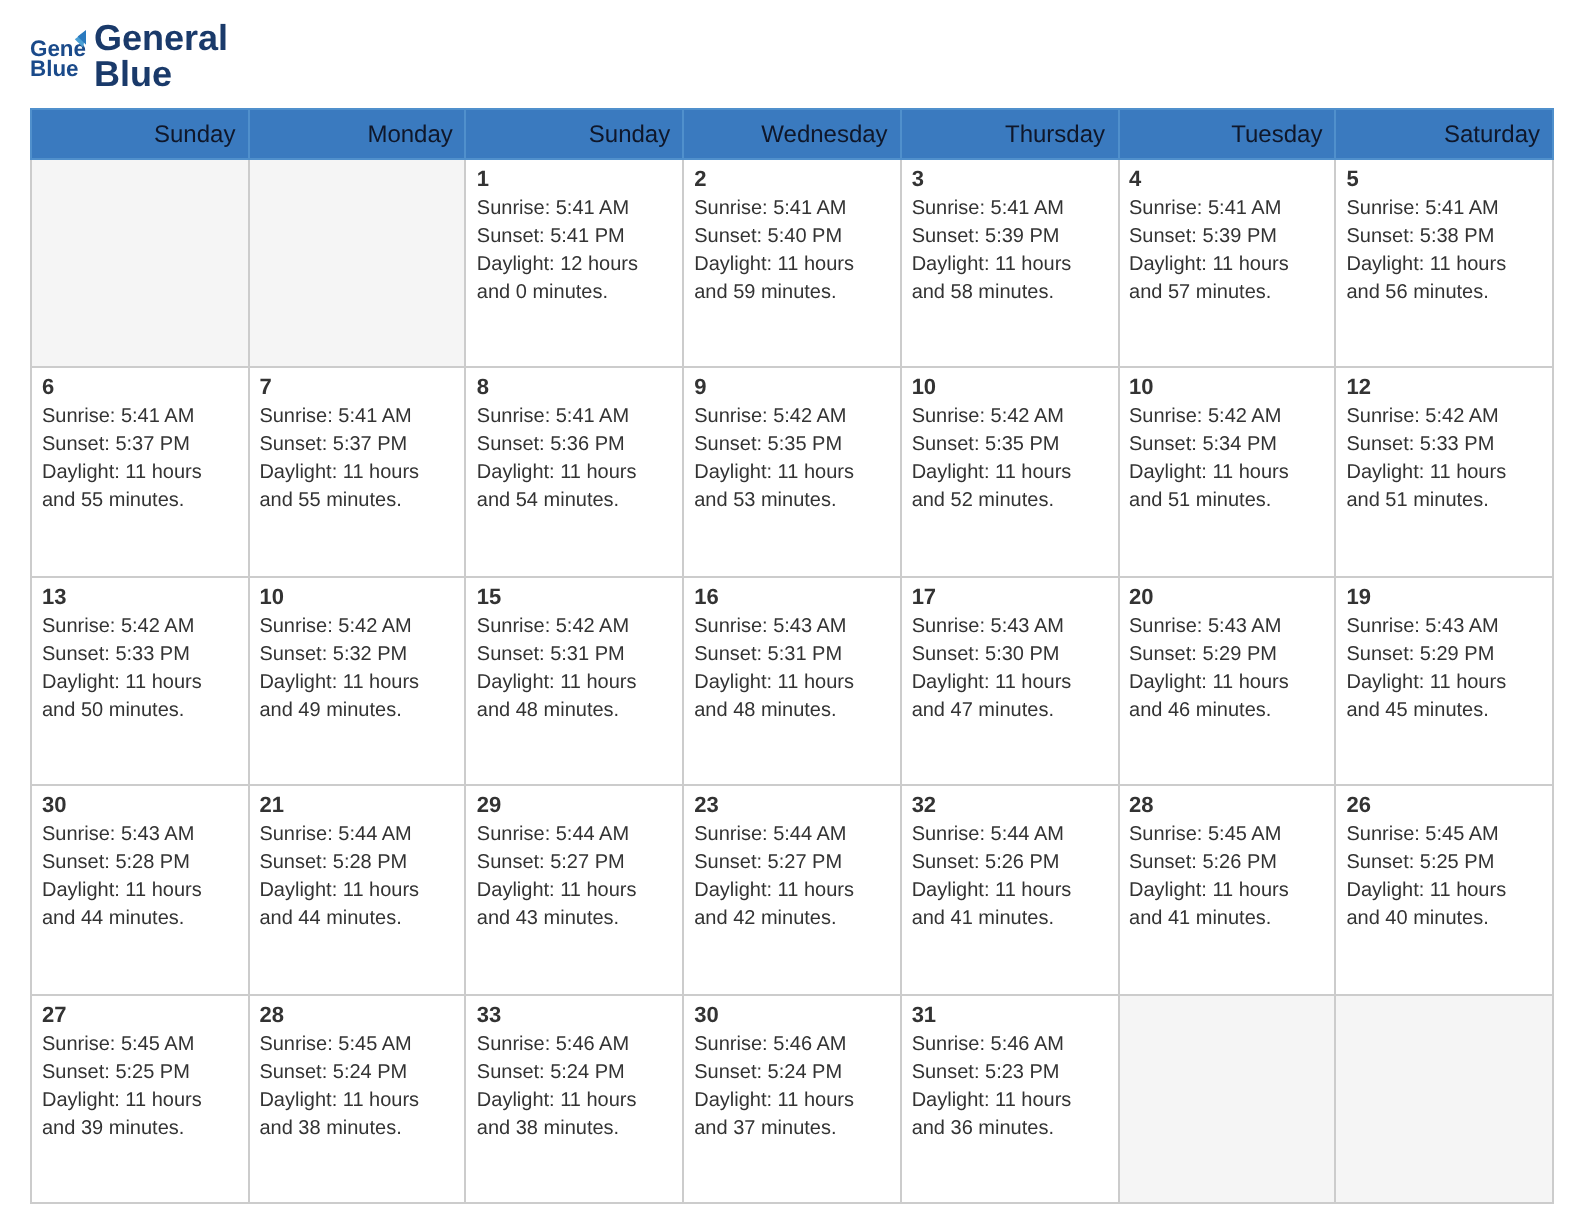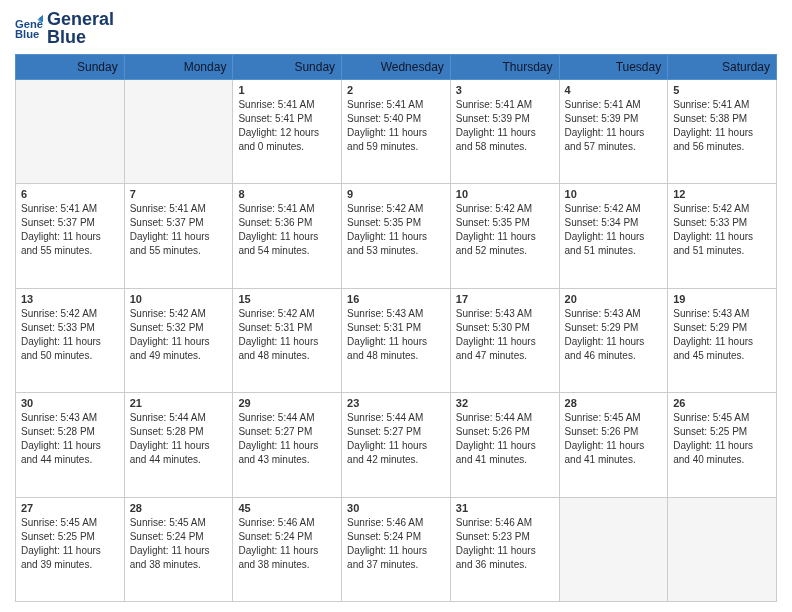--- a/index.html
+++ b/index.html
@@ -237,21 +237,21 @@
         <tr>
           <td>
             <span class="day-number">27</span>
             <div class="day-info">Sunrise: 5:45 AM<br>Sunset: 5:25 PM<br>Daylight: 11 hours and 39 minutes.</div>
           </td>
           <td>
             <span class="day-number">28</span>
             <div class="day-info">Sunrise: 5:45 AM<br>Sunset: 5:24 PM<br>Daylight: 11 hours and 38 minutes.</div>
           </td>
           <td>
-            <span class="day-number">45</span>
+            <span class="day-number">33</span>
             <div class="day-info">Sunrise: 5:46 AM<br>Sunset: 5:24 PM<br>Daylight: 11 hours and 38 minutes.</div>
           </td>
           <td>
             <span class="day-number">30</span>
             <div class="day-info">Sunrise: 5:46 AM<br>Sunset: 5:24 PM<br>Daylight: 11 hours and 37 minutes.</div>
           </td>
           <td>
             <span class="day-number">31</span>
             <div class="day-info">Sunrise: 5:46 AM<br>Sunset: 5:23 PM<br>Daylight: 11 hours and 36 minutes.</div>
           </td>

